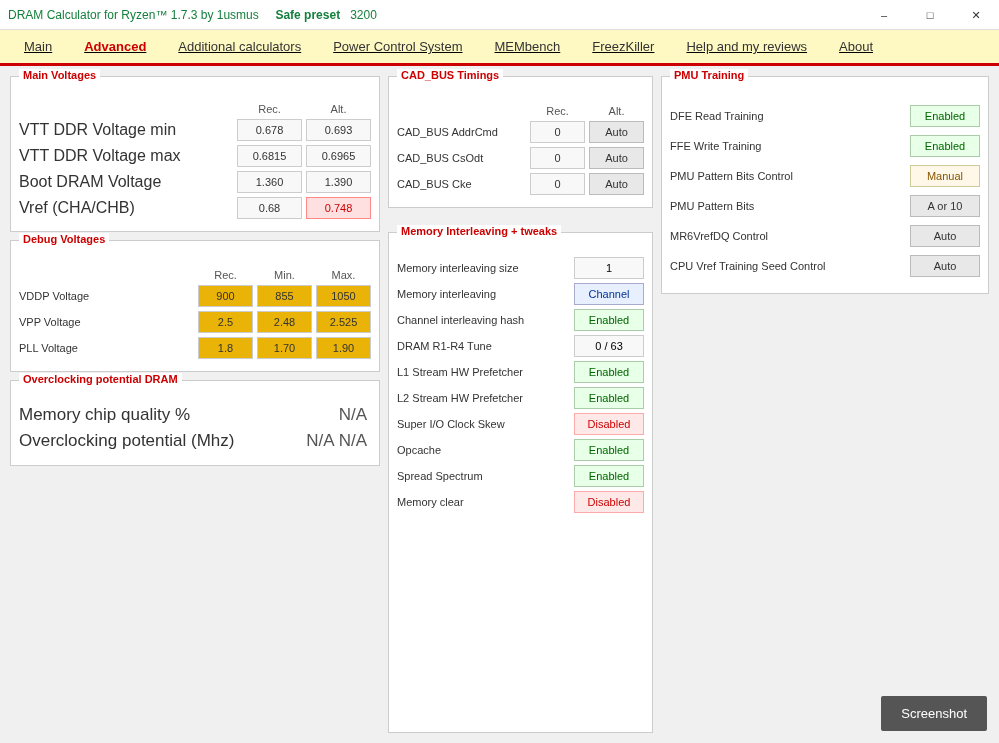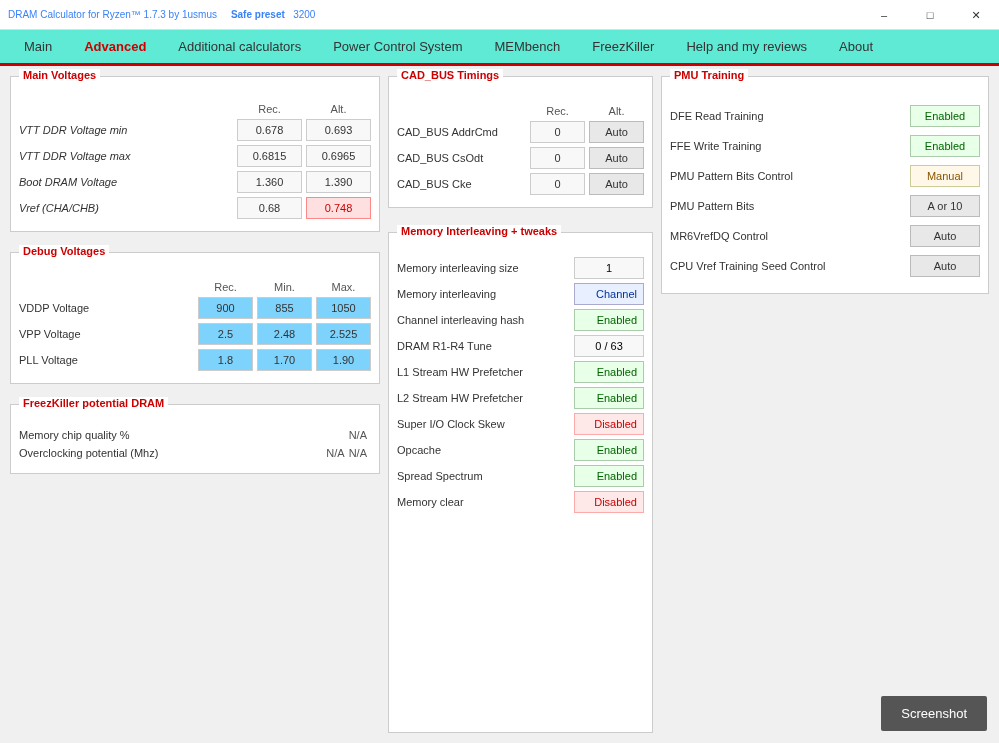--- a/index.html
+++ b/index.html
@@ -15,22 +15,22 @@
     .title-bar {
       background: white;
       height: 30px;
       display: flex;
       align-items: center;
       padding: 0 8px;
       border-bottom: 1px solid #ddd;
       position: relative;
     }
     .title-bar-title {
-      font-size: 10px;
-      color: #3b82f6;
+      font-size: 12px;
+      color: #15803d;
     }
     .title-bar-controls {
       position: absolute;
       right: 0;
       top: 0;
       display: flex;
       height: 30px;
     }
     .title-bar-btn {
       width: 46px;
@@ -38,26 +38,27 @@
       display: flex;
       align-items: center;
       justify-content: center;
       background: transparent;
       border: none;
       cursor: pointer;
       font-size: 11px;
       color: #333;
     }
     .nav-bar {
-      background: #5eead4;
+      background: #fef9c3;
       height: 36px;
       display: flex;
       align-items: stretch;
       border-bottom: 3px solid #c00;
       padding: 0 8px;
+      text-decoration: underline;
     }
     .nav-item {
       padding: 0 16px;
       display: flex;
       align-items: center;
       cursor: pointer;
       font-size: 13px;
       color: #333;
       border-bottom: 3px solid transparent;
       margin-bottom: -3px;
@@ -87,21 +88,21 @@
       position: absolute;
       top: -8px;
       left: 8px;
       background: white;
       padding: 0 4px;
     }
     .left-col {
       width: 370px;
       display: flex;
       flex-direction: column;
-      gap: 20px;
+      gap: 8px;
     }
     .mid-col {
       width: 265px;
     }
     .right-col {
       flex: 1;
     }
     .voltage-table {
       width: 100%;
       margin-top: 12px;
@@ -118,23 +119,22 @@
       width: 65px;
       text-align: center;
     }
     .voltage-row {
       display: flex;
       align-items: center;
       margin-bottom: 4px;
     }
     .voltage-label {
       flex: 1;
-      font-size: 11px;
-      color: #333;
-      font-style: italic;
+      font-size: 16px;
+      color: #333;
     }
     .voltage-inputs {
       display: flex;
       gap: 4px;
       justify-content: flex-end;
     }
     .volt-input {
       width: 65px;
       height: 22px;
       border: 1px solid #ccc;
@@ -177,28 +177,28 @@
     .debug-inputs {
       display: flex;
       gap: 4px;
     }
     .dbg-input {
       width: 55px;
       height: 22px;
       border: 1px solid #ccc;
       text-align: center;
       font-size: 11px;
-      background: #7dd3fc;
+      background: #eab308;
       color: #333;
     }
     .oc-row {
       display: flex;
       align-items: center;
       margin-bottom: 6px;
-      font-size: 11px;
+      font-size: 17px;
       color: #333;
     }
     .oc-label { flex: 1; }
     .oc-value { color: #555; margin-right: 4px; }
     
     .cad-table { margin-top: 14px; }
     .cad-header {
       display: flex;
       justify-content: flex-end;
       gap: 4px;
@@ -246,21 +246,21 @@
       flex: 1;
       color: #333;
     }
     .mi-btn {
       min-width: 70px;
       height: 22px;
       border: 1px solid #bbb;
       font-size: 11px;
       cursor: pointer;
       padding: 0 6px;
-      text-align: right;
+      text-align: center;
     }
     .mi-btn.enabled { background: #e8ffe8; color: #060; border-color: #aca; }
     .mi-btn.disabled-btn { background: #ffe8e8; color: #c00; border-color: #faa; }
     .mi-btn.channel { background: #e8f0ff; color: #039; border-color: #aac; }
     .mi-input {
       width: 70px;
       height: 22px;
       border: 1px solid #ccc;
       text-align: center;
       font-size: 11px;
@@ -421,21 +421,21 @@
           <div class="debug-inputs">
             <input class="dbg-input" value="1.8" style="">
             <input class="dbg-input" value="1.70" style="">
             <input class="dbg-input" value="1.90" style="">
           </div>
         </div>
       </div>
     </div>
 
     <div class="panel" style="padding-top:14px;">
-      <span class="panel-title">FreezKiller potential DRAM</span>
+      <span class="panel-title">Overclocking potential DRAM</span>
       <div style="margin-top:10px;">
         <div class="oc-row">
           <span class="oc-label">Memory chip quality %</span>
           <span class="oc-value">N/A</span>
         </div>
         <div class="oc-row">
           <span class="oc-label">Overclocking potential (Mhz)</span>
           <span class="oc-value">N/A</span>
           <span class="oc-value">N/A</span>
         </div>

